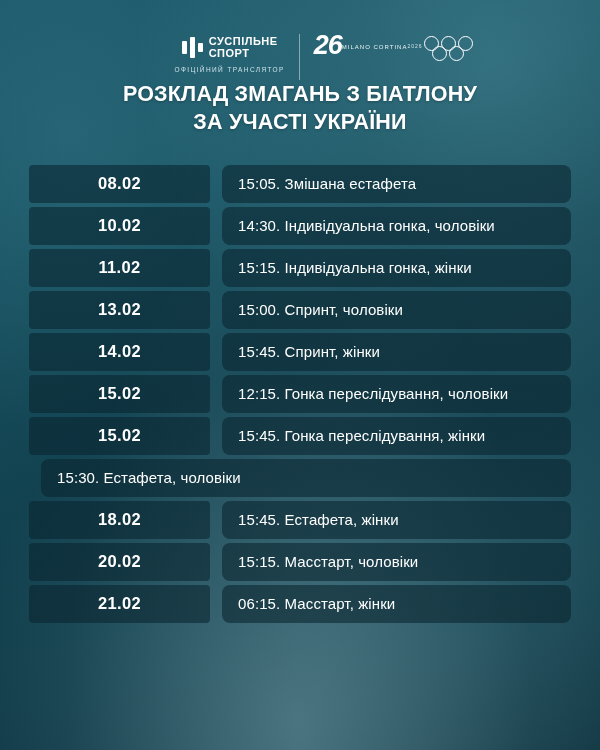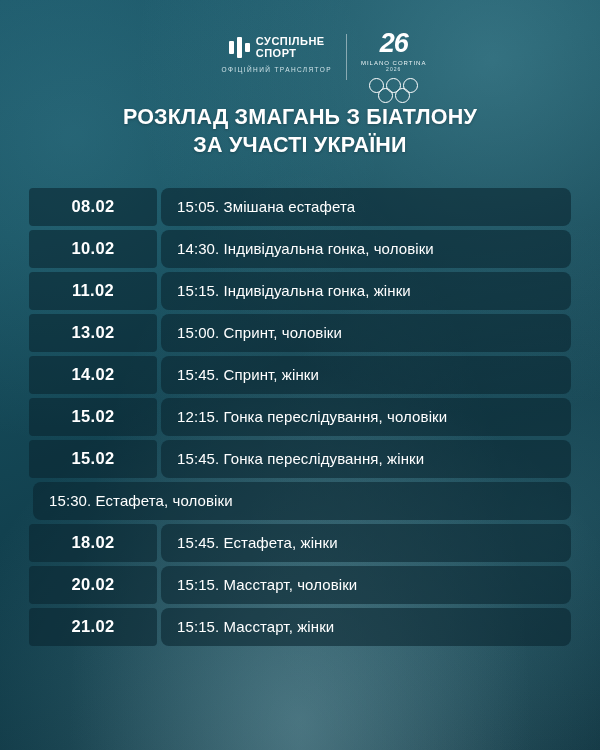--- a/index.html
+++ b/index.html
@@ -89,21 +89,21 @@
     text-align: center;
   }
   .divider-v {
     width: 1px;
     height: 46px;
     background: rgba(255,255,255,0.45);
     margin-top: 4px;
   }
   .milano {
     display: flex;
-    flex-direction: column;
+    flex-direction: row;
     align-items: center;
     color: #ffffff;
   }
   .milano-mark {
     font-size: 27px;
     font-weight: bold;
     font-style: italic;
     letter-spacing: -1px;
     line-height: 1;
   }
@@ -157,35 +157,35 @@
     z-index: 2;
     margin: 28px auto 0 auto;
     width: 542px;
   }
   .row {
     display: flex;
     height: 38px;
     margin-bottom: 4px;
   }
   .cell-date {
-    width: 128px;
+    width: 181px;
     flex: none;
     background: rgba(8, 36, 47, 0.58);
     border-radius: 4px;
     color: #ffffff;
     font-size: 16.5px;
     font-weight: bold;
     display: flex;
     align-items: center;
     justify-content: center;
     letter-spacing: 0.3px;
   }
   .cell-event {
     flex: 1;
-    margin-left: 4px;
+    margin-left: 12px;
     background: rgba(8, 36, 47, 0.58);
     border-radius: 8px;
     color: #ffffff;
     font-size: 15px;
     display: flex;
     align-items: center;
     padding-left: 16px;
     letter-spacing: 0.1px;
   }
 </style>
@@ -275,18 +275,18 @@
     <div class="row">
       <div class="cell-date">18.02</div>
       <div class="cell-event">15:45. Естафета, жінки</div>
     </div>
     <div class="row">
       <div class="cell-date">20.02</div>
       <div class="cell-event">15:15. Масстарт, чоловіки</div>
     </div>
     <div class="row">
       <div class="cell-date">21.02</div>
-      <div class="cell-event">15:15. Масстарт, жінки</div>
+      <div class="cell-event">06:15. Масстарт, жінки</div>
     </div>
 
   </div>
 
 </div>
 
 </body></html>

